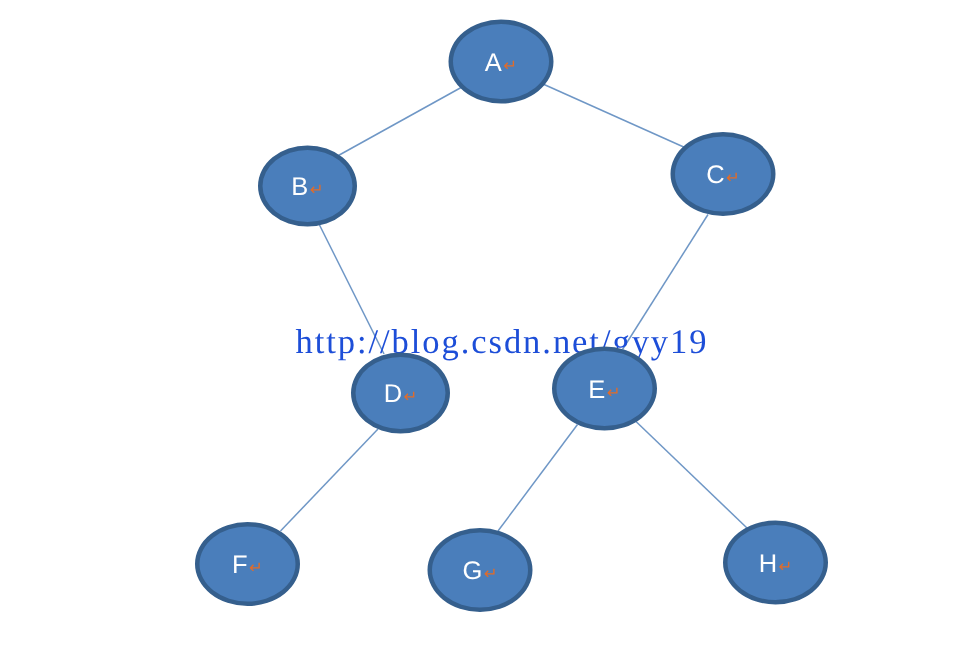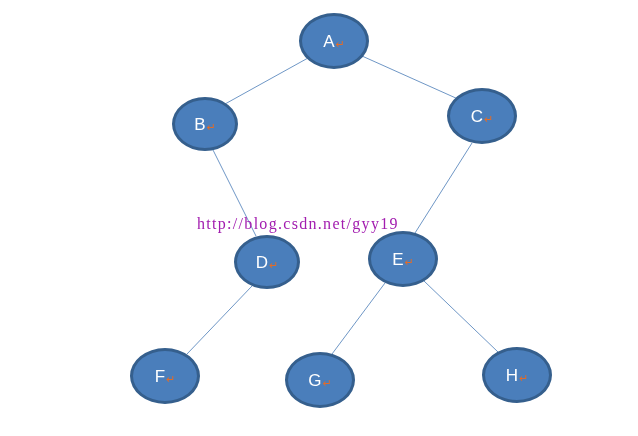--- a/index.html
+++ b/index.html
@@ -28,23 +28,23 @@
     position: absolute;
     left: 0;
     top: 0;
     width: 638px;
     height: 436px;
     pointer-events: none;
   }
   .watermark-text {
     position: absolute;
     font-family: "Liberation Serif", serif;
-    font-size: 16px;
+    font-size: 23px;
     letter-spacing: 1.3px;
-    color: #a21caf;
+    color: #1d4ed8;
     white-space: nowrap;
     user-select: none;
   }
   #node-layer {
     position: absolute;
     left: 0;
     top: 0;
     width: 638px;
     height: 436px;
   }

